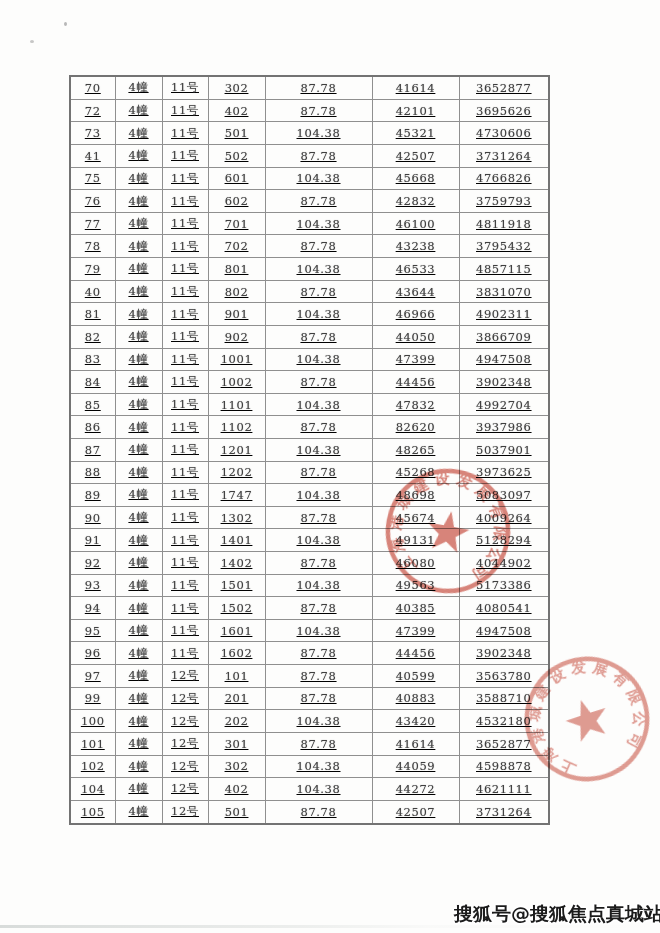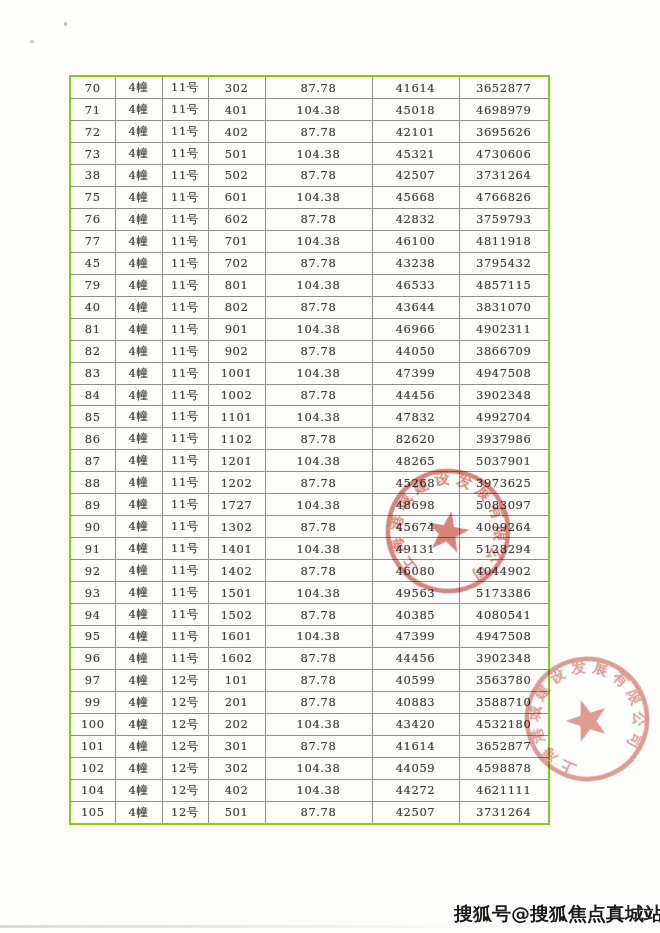--- a/index.html
+++ b/index.html
@@ -6,21 +6,22 @@
   .page {
     position:relative; width:660px; height:933px;
     background:#fdfdfc; overflow:hidden;
     font-family:"DejaVu Serif", serif;
   }
   
   table.price-table {
     position:absolute; left:69px; top:75px;
     width:479px; height:750px;
     border-collapse:collapse; table-layout:fixed;
-    border:2px solid #84cc16;
+    border:2px solid #737373;
+    text-decoration:underline;
   }
   table.price-table td {
     border:1px solid #8f8f8f;
     text-align:center; vertical-align:middle;
     font-size:11.5px; color:#3f3f3f; letter-spacing:0.6px;
     padding:0; overflow:hidden; white-space:nowrap;
     text-shadow:0 0 1px rgba(90,90,90,0.55);
   }
   
   .seal { position:absolute; mix-blend-mode:multiply; filter:blur(0.5px); }
@@ -74,48 +75,39 @@
         <tr>
           <td>70</td>
           <td>4幢</td>
           <td>11号</td>
           <td>302</td>
           <td>87.78</td>
           <td>41614</td>
           <td>3652877</td>
         </tr>
         <tr>
-          <td>71</td>
-          <td>4幢</td>
-          <td>11号</td>
-          <td>401</td>
-          <td>104.38</td>
-          <td>45018</td>
-          <td>4698979</td>
-        </tr>
-        <tr>
           <td>72</td>
           <td>4幢</td>
           <td>11号</td>
           <td>402</td>
           <td>87.78</td>
           <td>42101</td>
           <td>3695626</td>
         </tr>
         <tr>
           <td>73</td>
           <td>4幢</td>
           <td>11号</td>
           <td>501</td>
           <td>104.38</td>
           <td>45321</td>
           <td>4730606</td>
         </tr>
         <tr>
-          <td>38</td>
+          <td>41</td>
           <td>4幢</td>
           <td>11号</td>
           <td>502</td>
           <td>87.78</td>
           <td>42507</td>
           <td>3731264</td>
         </tr>
         <tr>
           <td>75</td>
           <td>4幢</td>
@@ -137,21 +129,21 @@
         <tr>
           <td>77</td>
           <td>4幢</td>
           <td>11号</td>
           <td>701</td>
           <td>104.38</td>
           <td>46100</td>
           <td>4811918</td>
         </tr>
         <tr>
-          <td>45</td>
+          <td>78</td>
           <td>4幢</td>
           <td>11号</td>
           <td>702</td>
           <td>87.78</td>
           <td>43238</td>
           <td>3795432</td>
         </tr>
         <tr>
           <td>79</td>
           <td>4幢</td>
@@ -239,21 +231,21 @@
           <td>11号</td>
           <td>1202</td>
           <td>87.78</td>
           <td>45268</td>
           <td>3973625</td>
         </tr>
         <tr>
           <td>89</td>
           <td>4幢</td>
           <td>11号</td>
-          <td>1727</td>
+          <td>1747</td>
           <td>104.38</td>
           <td>48698</td>
           <td>5083097</td>
         </tr>
         <tr>
           <td>90</td>
           <td>4幢</td>
           <td>11号</td>
           <td>1302</td>
           <td>87.78</td>

